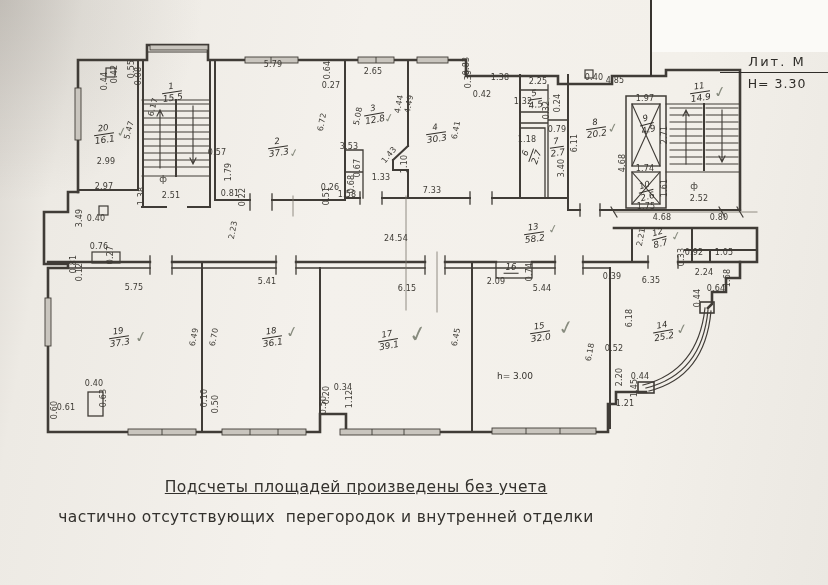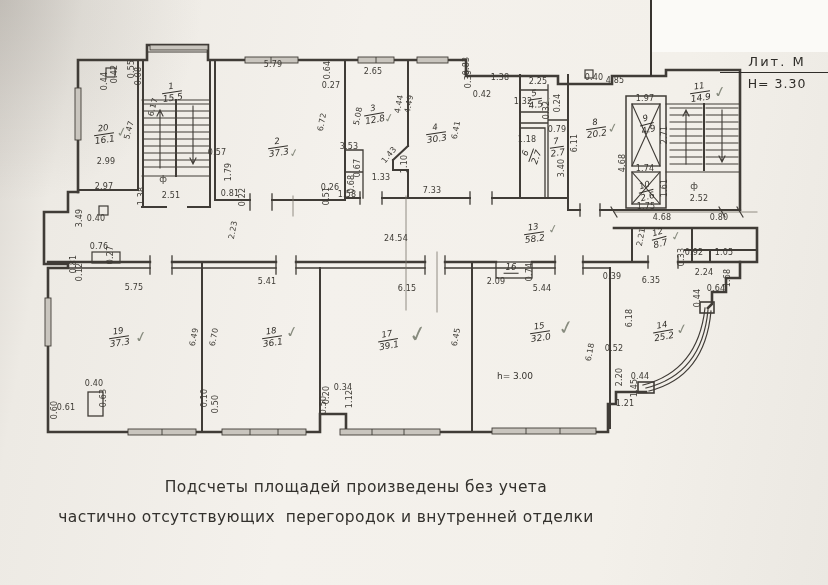--- a/index.html
+++ b/index.html
@@ -23,21 +23,21 @@
   .rnum{display:block;font-style:italic;font-size:8.5px;border-bottom:1px solid #322f2a;
         padding:0 2px 1px 2px;}
   .rarea{display:block;font-style:italic;font-size:9px;padding-top:1px;}
   .check{position:absolute;color:#878b7e;font-weight:bold;transform:translate(-50%,-50%) rotate(-12deg);}
   .hdr{position:absolute;right:8px;top:54px;width:86px;text-align:center;color:#2f2d29;}
   .hdr .lit{display:block;font-size:13px;letter-spacing:2px;}
   .hdr .rule{display:block;height:0;border-bottom:1.4px solid #2f2d29;margin:3px -8px 3px -14px;}
   .hdr .hgt{display:block;font-size:12.5px;letter-spacing:1px;}
   .foot{position:absolute;transform:translateX(-50%);font-size:15.5px;letter-spacing:.4px;
         color:#33312d;white-space:pre;}
-  .f1{left:356px;top:478px;}
+  .f1{left:356px;top:478px;text-decoration:underline;}
   .f2{left:326px;top:508px;}
 </style>
 </head>
 <body>
 
 <div id="page">
   <div class="shade-tl"></div>
   <div class="fold-highlight"></div>
 
   <svg class="plan" width="828" height="585" viewBox="0 0 828 585">

